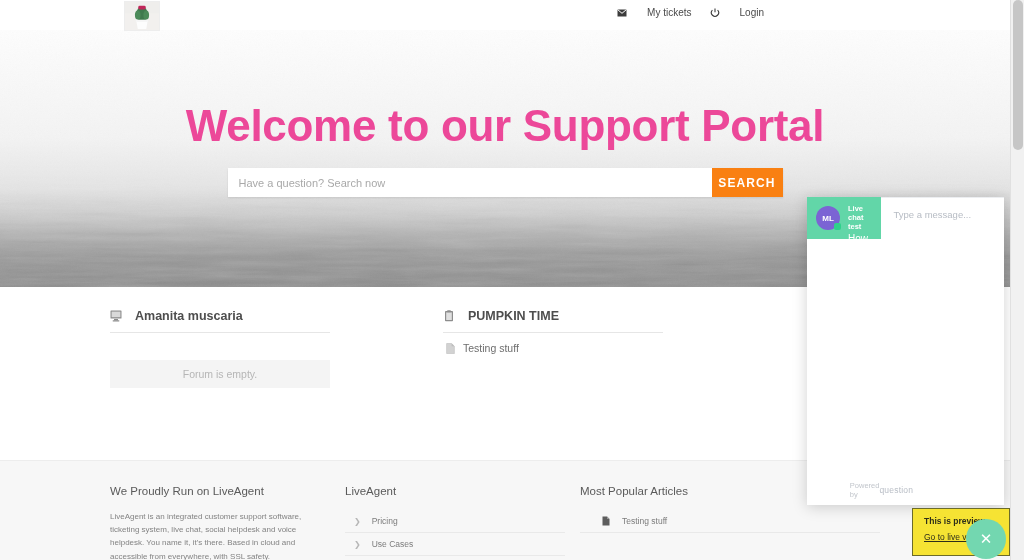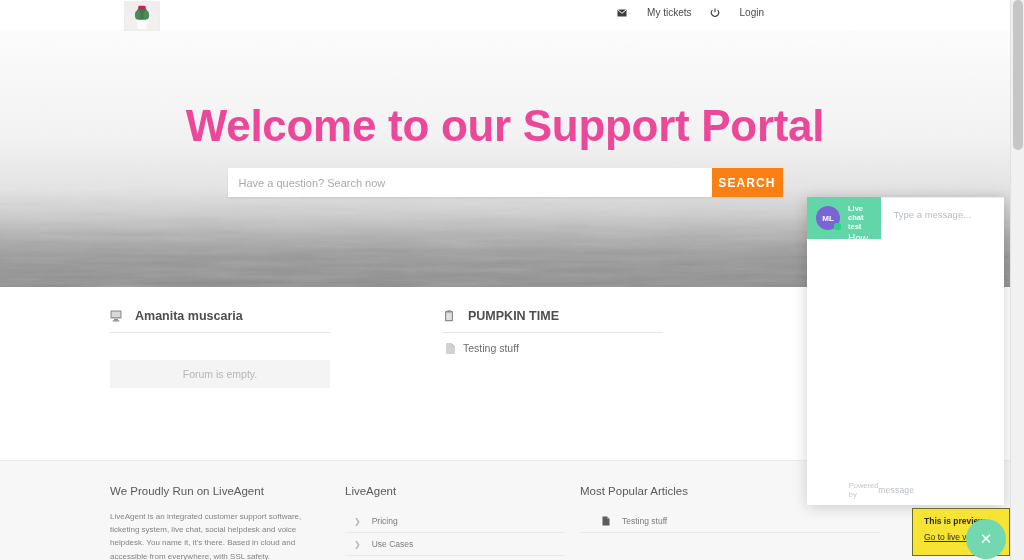--- a/index.html
+++ b/index.html
@@ -376,21 +376,21 @@
       </div>
     </div>
 
     <div class="chat-body">
       <div class="powered">
         <span>Powered by</span>
         <svg width="9" height="9" viewBox="0 0 9 9">
           <rect x="0.6" y="0.6" width="6" height="6" rx="1" fill="none" stroke="#b9bec6" stroke-width="1"></rect>
           <rect x="2.8" y="2.8" width="5.6" height="5.6" rx="1" fill="none" stroke="#b9bec6" stroke-width="1"></rect>
         </svg>
-        <span class="brand">message</span>
+        <span class="brand">question</span>
       </div>
     </div>
 
     <div class="chat-input-bar">
       <input class="chat-input" type="text" placeholder="Type a message..." style="">
       <span class="clip">
         <svg width="10" height="13" viewBox="0 0 10 13">
           <path d="M7.4 3.6 V9.2 a2.6 2.6 0 0 1 -5.2 0 V3.2 a1.7 1.7 0 0 1 3.4 0 V9 a0.85 0.85 0 0 1 -1.7 0 V3.9" fill="none" stroke="#c4c8ce" stroke-width="1"></path>
         </svg>
       </span>

